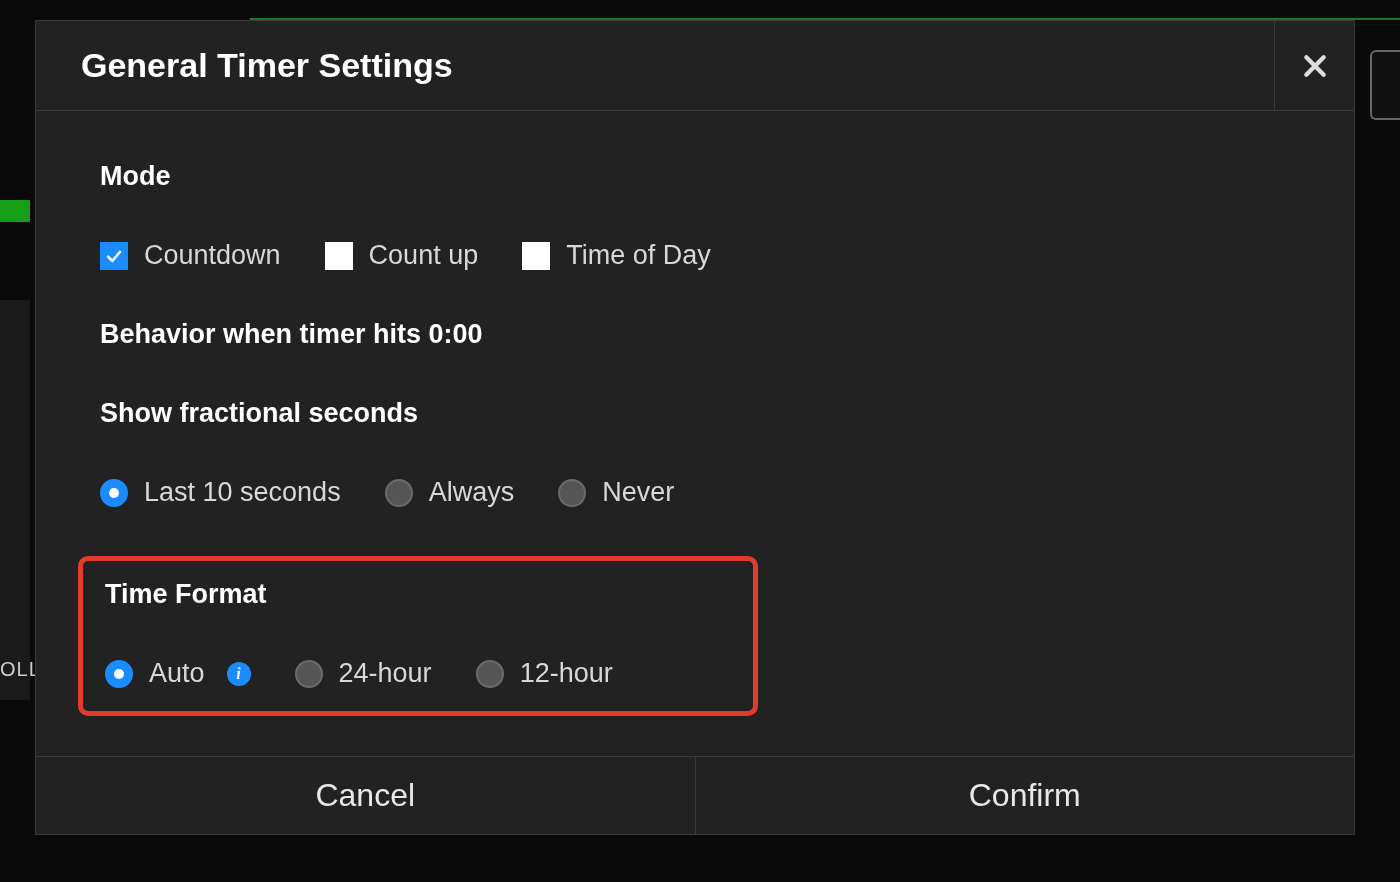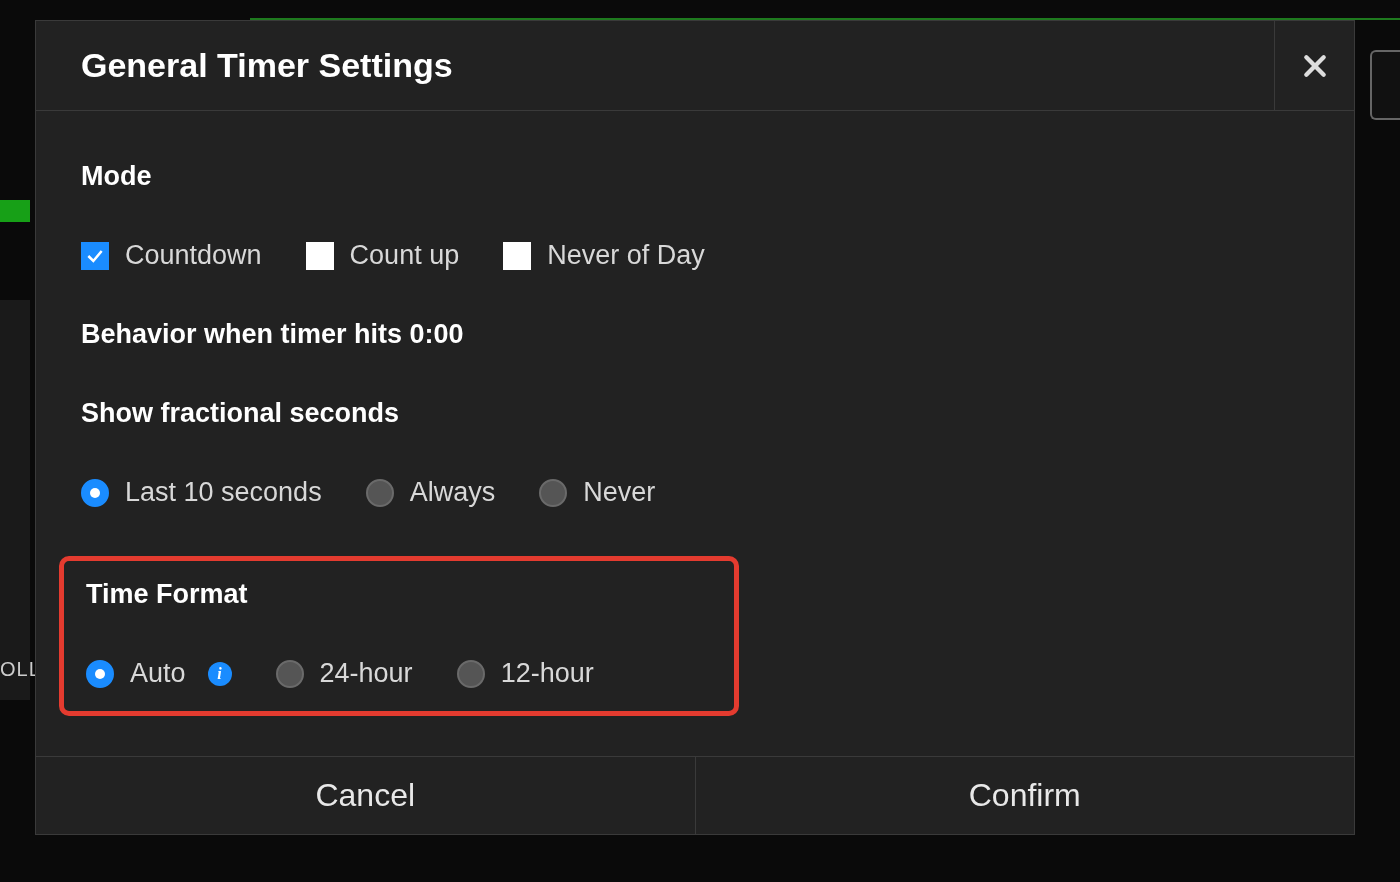--- a/index.html
+++ b/index.html
@@ -78,21 +78,21 @@
     border-left: 1px solid #3a3a3a;
     display: flex;
     align-items: center;
     justify-content: center;
     cursor: pointer;
     margin-right: -30px;
   }
   .close-btn svg { width: 26px; height: 26px; fill: #ddd; }
 
   .modal-body {
-    padding: 50px 45px 40px 45px;
+    padding: 50px 45px 40px 64px;
   }
   .section {
     margin-bottom: 48px;
   }
   .section:last-child { margin-bottom: 10px; }
   .section-label {
     font-size: 27px;
     font-weight: 700;
     color: #fff;
     margin-bottom: 18px;
@@ -229,21 +229,21 @@
         <div class="opt">
           <span class="chk">
             
           </span>
           <span class="opt-label">Count up</span>
         </div>
         <div class="opt">
           <span class="chk">
             
           </span>
-          <span class="opt-label">Never of Day</span>
+          <span class="opt-label">Time of Day</span>
         </div>
       </div>
     </div>
 
     <div class="section">
       <div class="section-label">Behavior when timer hits 0:00</div>
     </div>
 
     <div class="section">
       <div class="section-label">Show fractional seconds</div>

